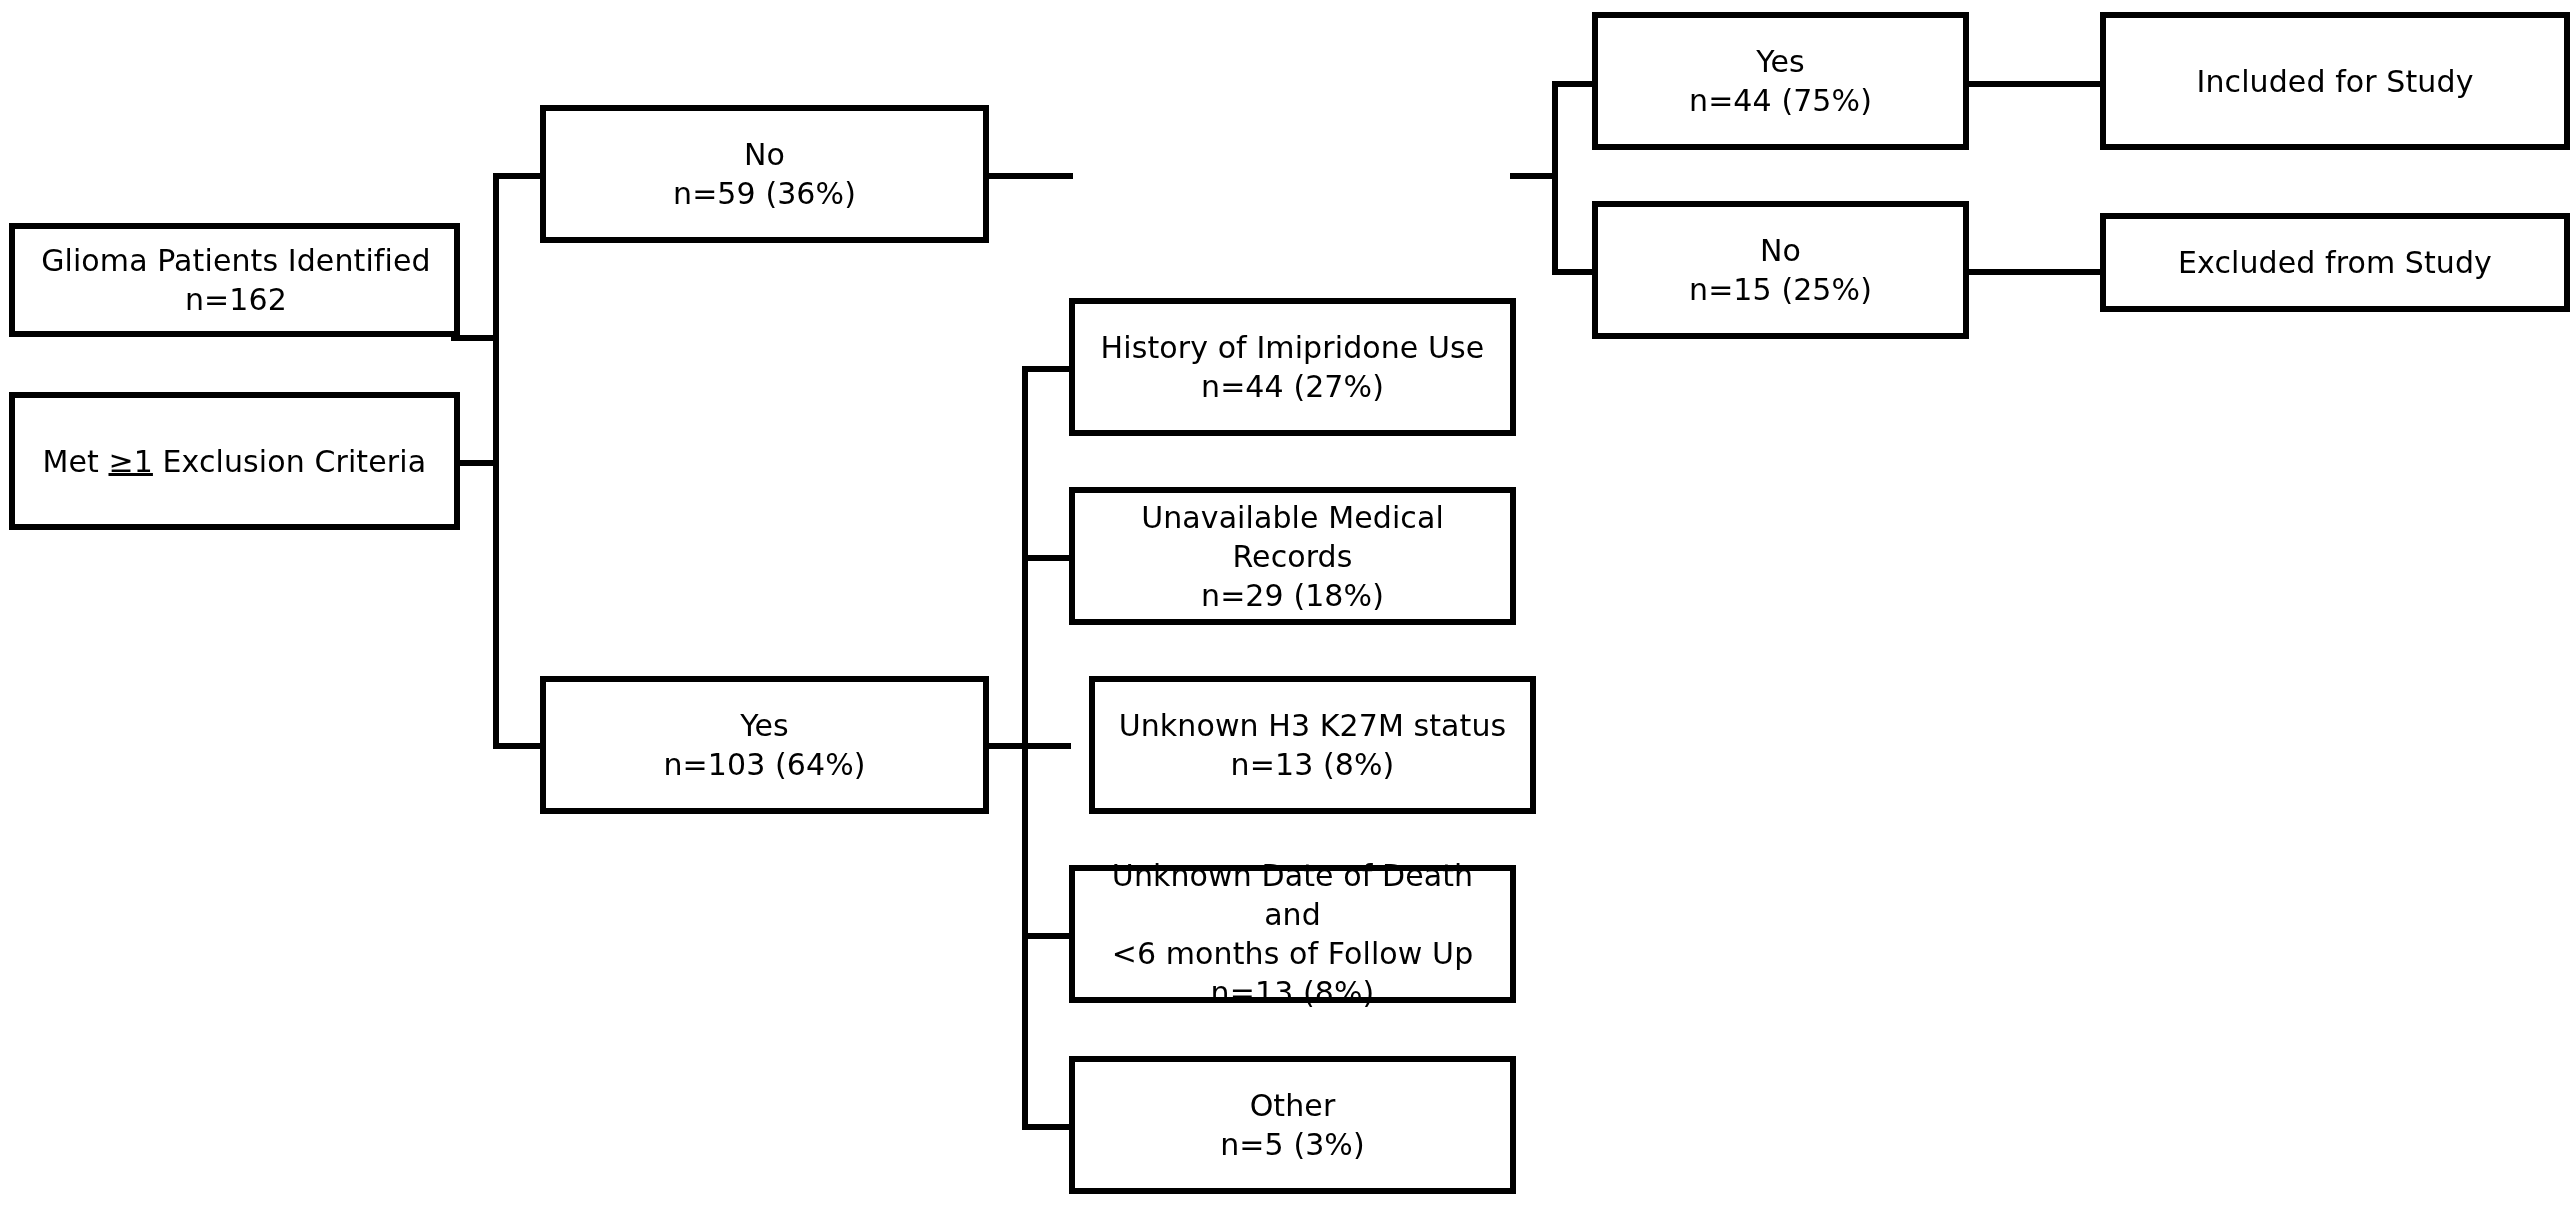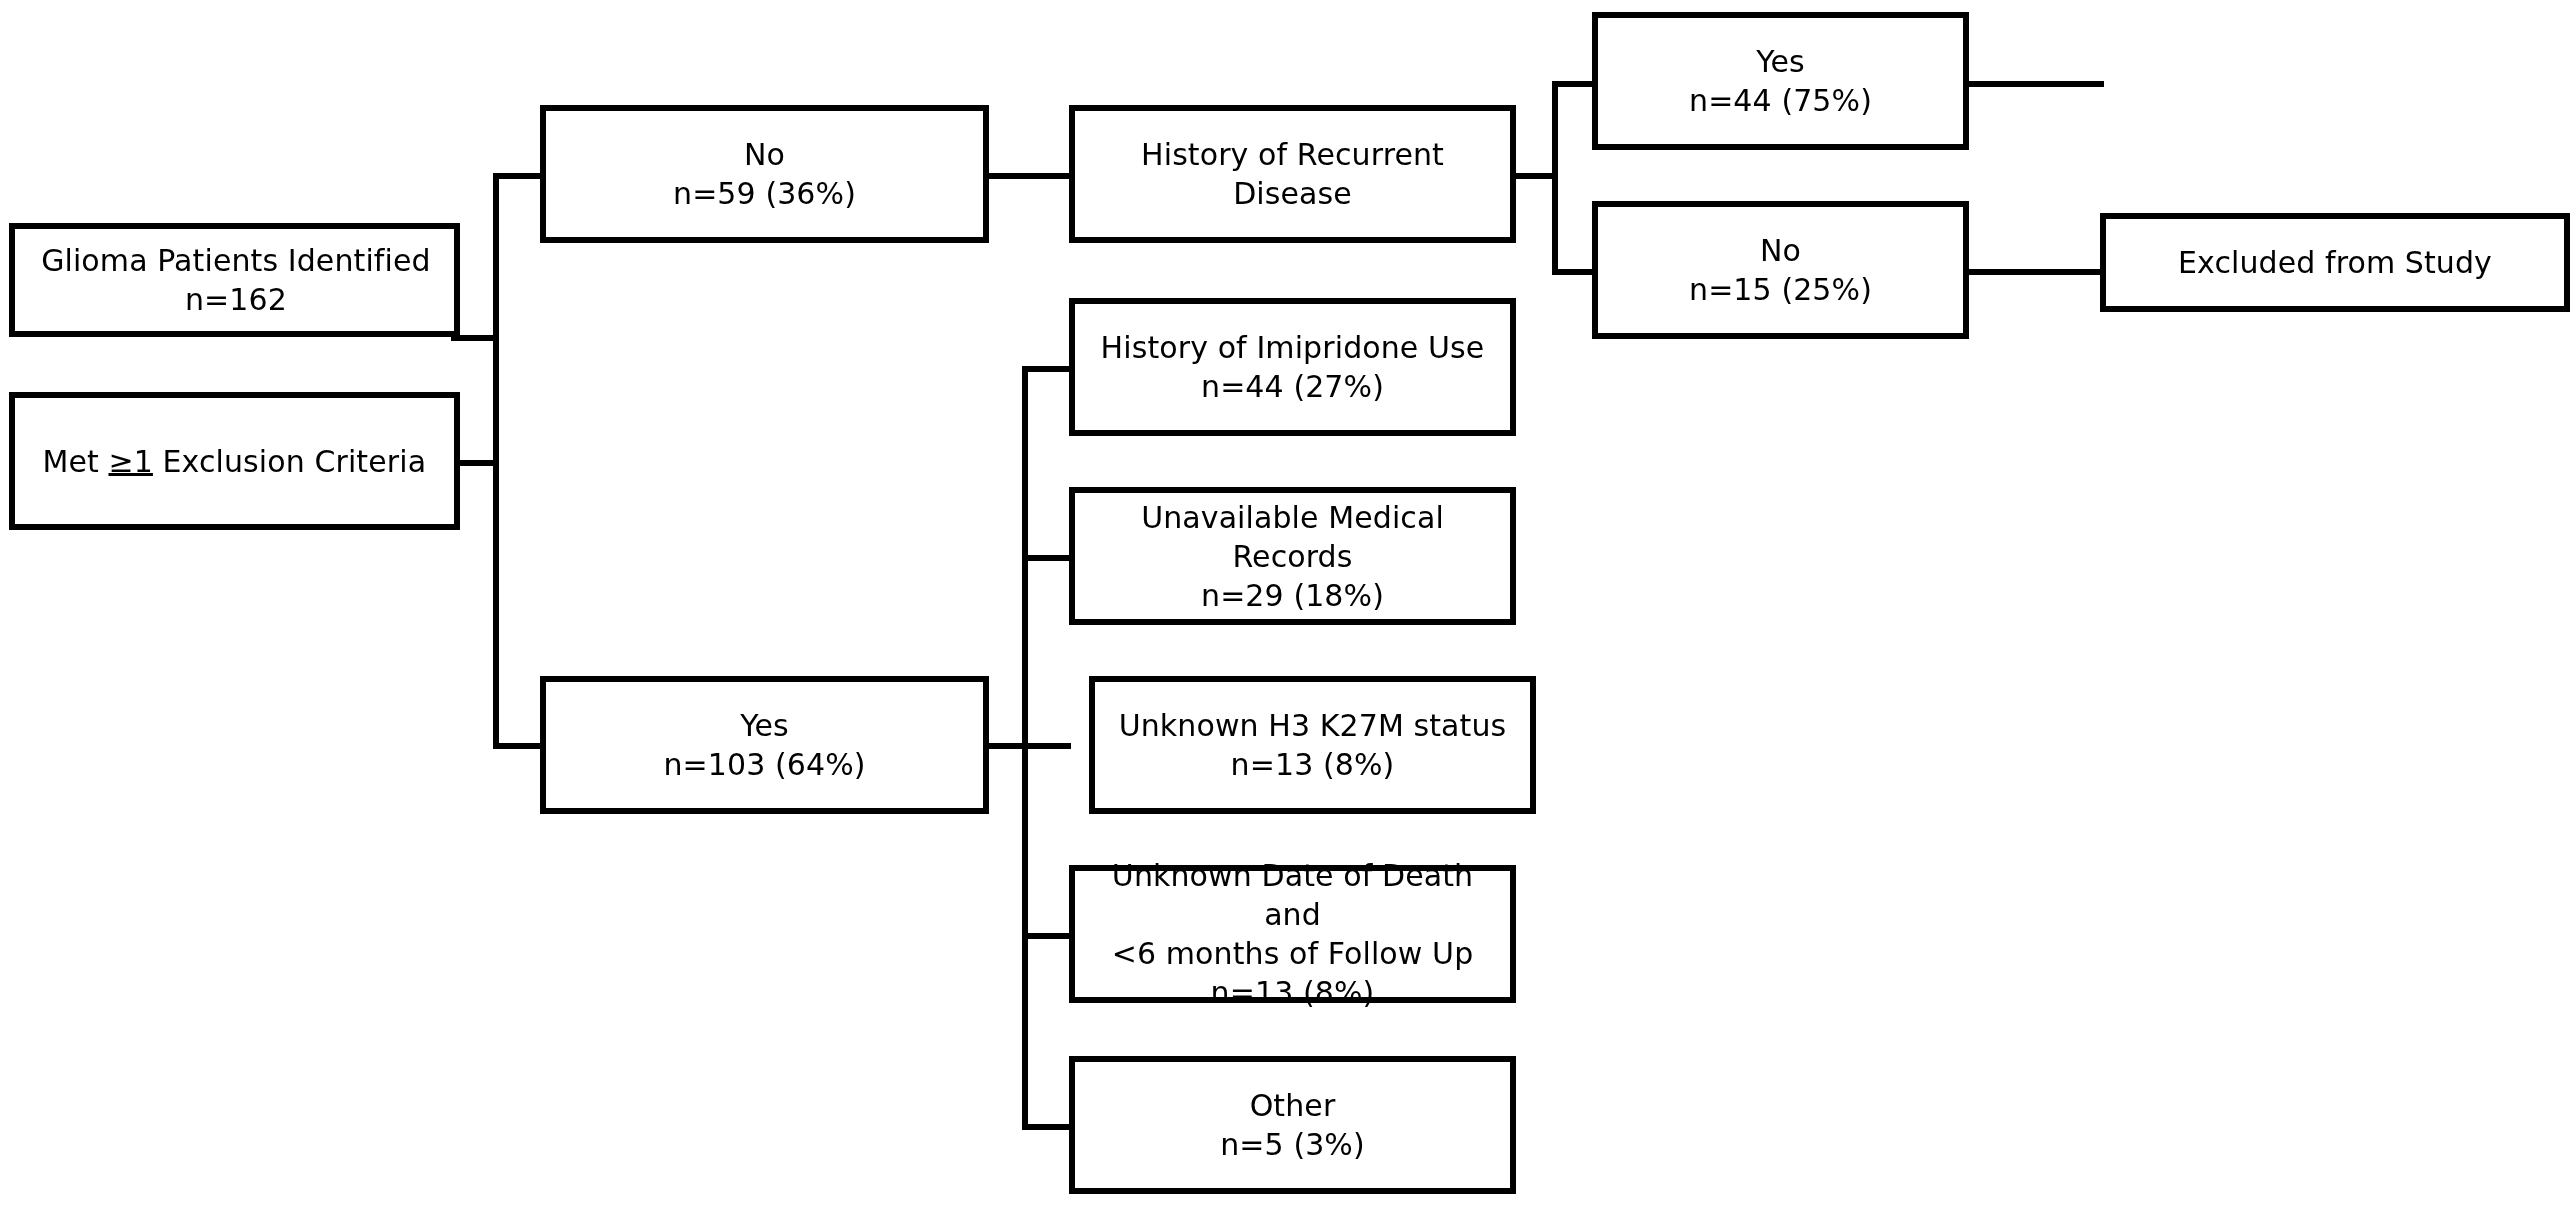--- a/index.html
+++ b/index.html
@@ -108,38 +108,38 @@
     </span>
   </div>
 
   <div class="node" style="left:540px; top:676px; width:449px; height:138px;">
     <span>
       <span>Yes</span><br>
       <span>n=103 (64%)</span>
     </span>
   </div>
 
-  <div class="node" style="left:1069px; top:105px; width:447px; height:138px;">
-    <span>History of Recurrent Disease</span>
-  </div>
 
   <div class="node" style="left:1592px; top:12.3px; width:377px; height:138px;">
     <span>
       <span>Yes</span><br>
       <span>n=44 (75%)</span>
     </span>
   </div>
 
   <div class="node" style="left:1592px; top:201px; width:377px; height:138px;">
     <span>
       <span>No</span><br>
       <span>n=15 (25%)</span>
     </span>
   </div>
 
+  <div class="node" style="left:2100px; top:12.3px; width:470px; height:138px;">
+    <span>Included for Study</span>
+  </div>
 
   <div class="node" style="left:2100px; top:213px; width:470px; height:99px;">
     <span>Excluded from Study</span>
   </div>
 
   <div class="node" style="left:1069px; top:298px; width:447px; height:138px;">
     <span>
       <span>History of Imipridone Use</span><br>
       <span>n=44 (27%)</span>
     </span>

